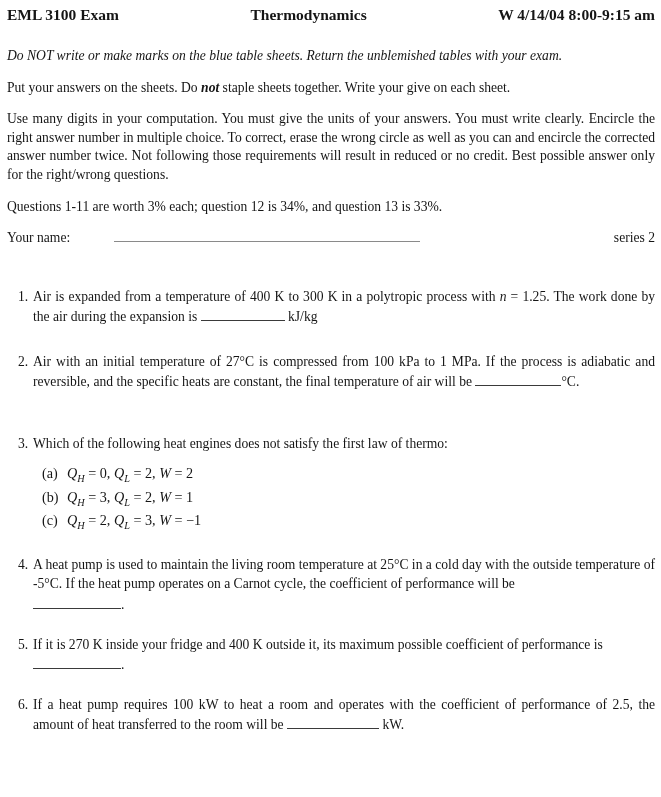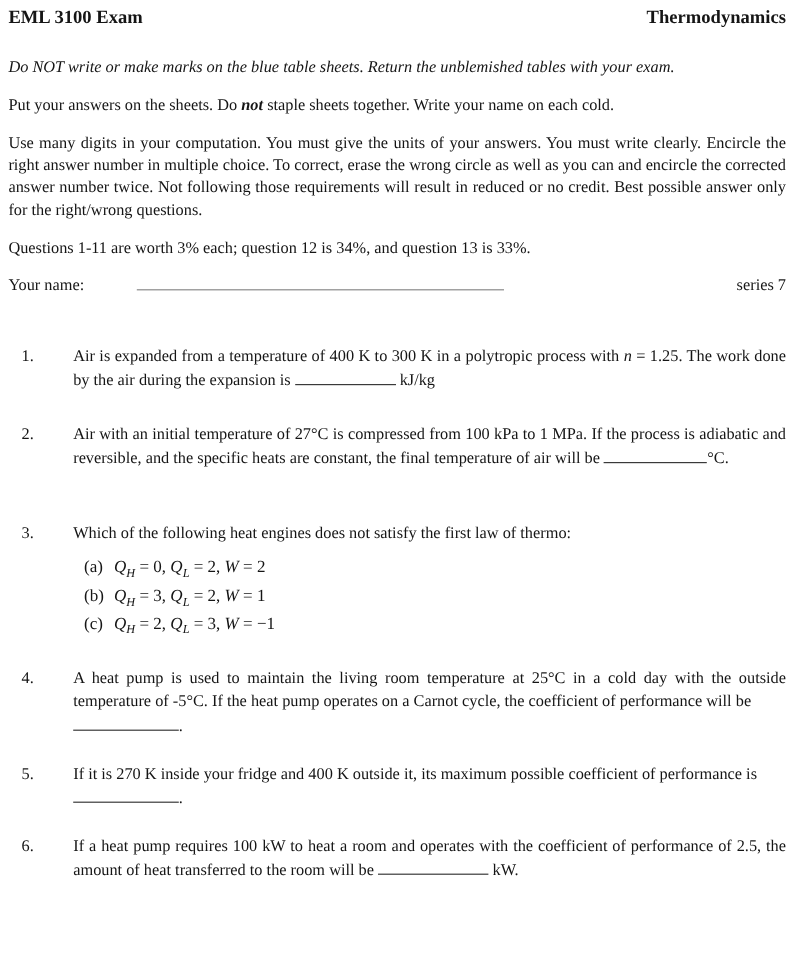--- a/index.html
+++ b/index.html
@@ -36,51 +36,52 @@
 
   
   .name-row{display:flex;align-items:baseline;margin:1px 0 0 0;line-height:18px;gap:36px;}
   .name-blank{width:306px;border-bottom:1.8px solid #8a8a8a;height:10px;margin-left:8px;flex:none;}
   .series-label{margin-left:auto;}
 
   
   .questions{margin-top:40px;}
   .question{display:flex;align-items:flex-start;}
   .qnum{flex:none;margin-left:11px;width:15px;line-height:19.6px;}
-  .qbody{flex:1;text-align:justify;line-height:19.6px;margin-left:28px;}
+  .qbody{flex:1;text-align:justify;line-height:19.6px;}
   .q1{margin-bottom:26px;}
   .q2{margin-bottom:42px;}
   .q3{margin-bottom:22px;}
   .q4{margin-bottom:20px;}
   .q5{margin-bottom:20px;}
 
   .options{margin-top:9px;font-size:14.2px;}
   .option{display:flex;line-height:23.5px;}
   .optlabel{flex:none;margin-left:9px;width:25px;}
   .tail-line{line-height:21px;}
 </style>
 </head>
 <body>
 
 <div class="page">
 
   <div class="exam-header">
     <span>EML 3100 Exam</span>
     <span>Thermodynamics</span>
+    <span>W 4/14/04 8:00-9:15 am</span>
   </div>
 
   <p class="para"><span class="seg-i">Do NOT write or make marks on the blue table sheets. Return the unblemished tables with your exam.</span></p>
-  <p class="para"><span>Put your answers on the sheets. Do </span><span class="seg-bi">not</span><span> staple sheets together. Write your name on each cold.</span></p>
+  <p class="para"><span>Put your answers on the sheets. Do </span><span class="seg-bi">not</span><span> staple sheets together. Write your give on each sheet.</span></p>
   <p class="para"><span>Use many digits in your computation. You must give the units of your answers. You must write clearly. Encircle the right answer number in multiple choice. To correct, erase the wrong circle as well as you can and encircle the corrected answer number twice. Not following those requirements will result in reduced or no credit. Best possible answer only for the right/wrong questions.</span></p>
   <p class="para"><span>Questions 1-11 are worth 3% each; question 12 is 34%, and question 13 is 33%.</span></p>
 
   <div class="name-row">
     <span>Your name:</span>
     <span class="name-blank"></span>
-    <span class="series-label">series 7</span>
+    <span class="series-label">series 2</span>
   </div>
 
   <div class="questions">
 
     <div class="question q1">
       <span class="qnum">1.</span>
       <div class="qbody"><span>Air is expanded from a temperature of 400 K to 300 K in a polytropic process with </span><span class="seg-mi">n</span><span> = 1.25. The work done by the air during the expansion is </span><span class="blank" style="width: 84px;"></span><span> kJ/kg</span></div>
     </div>
 
     <div class="question q2">

